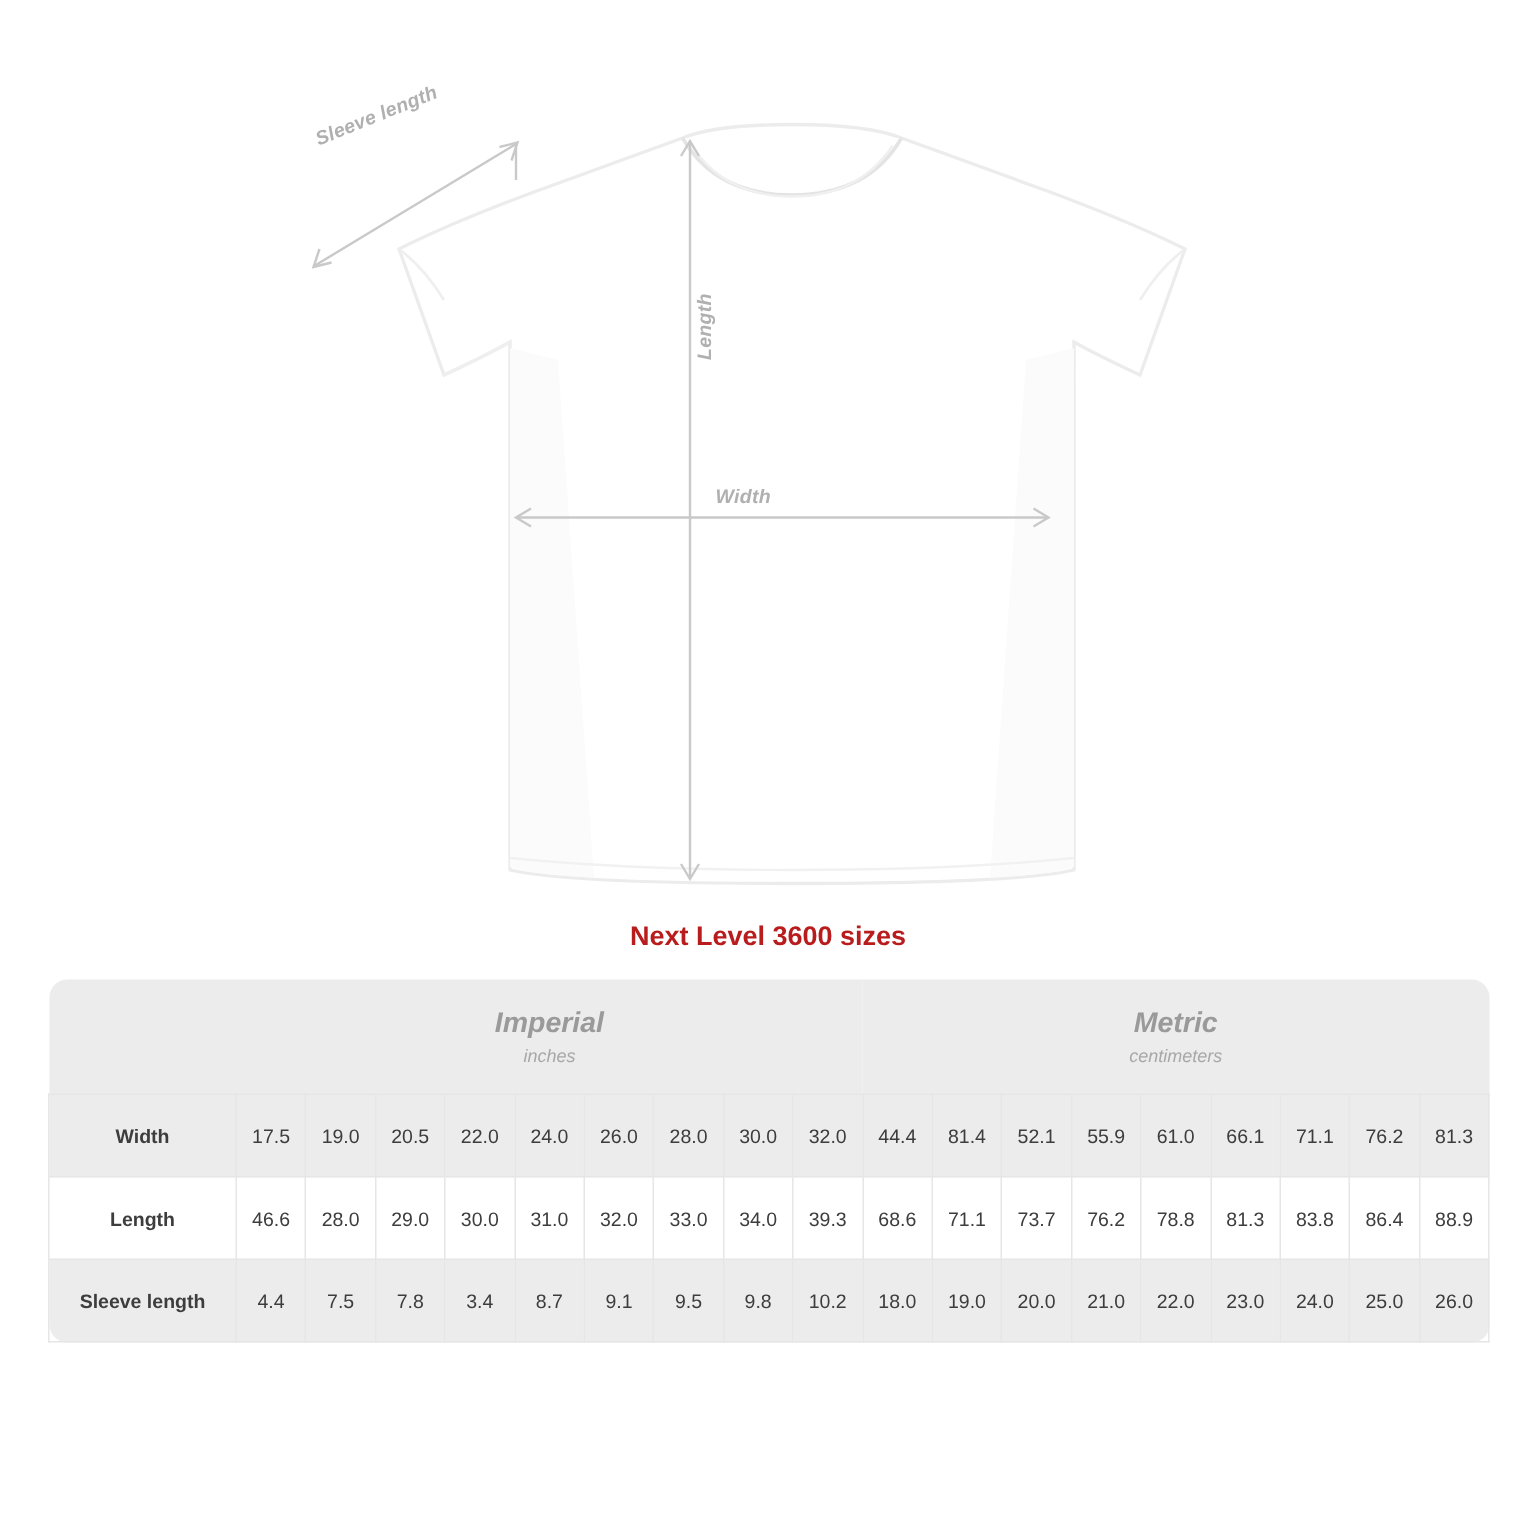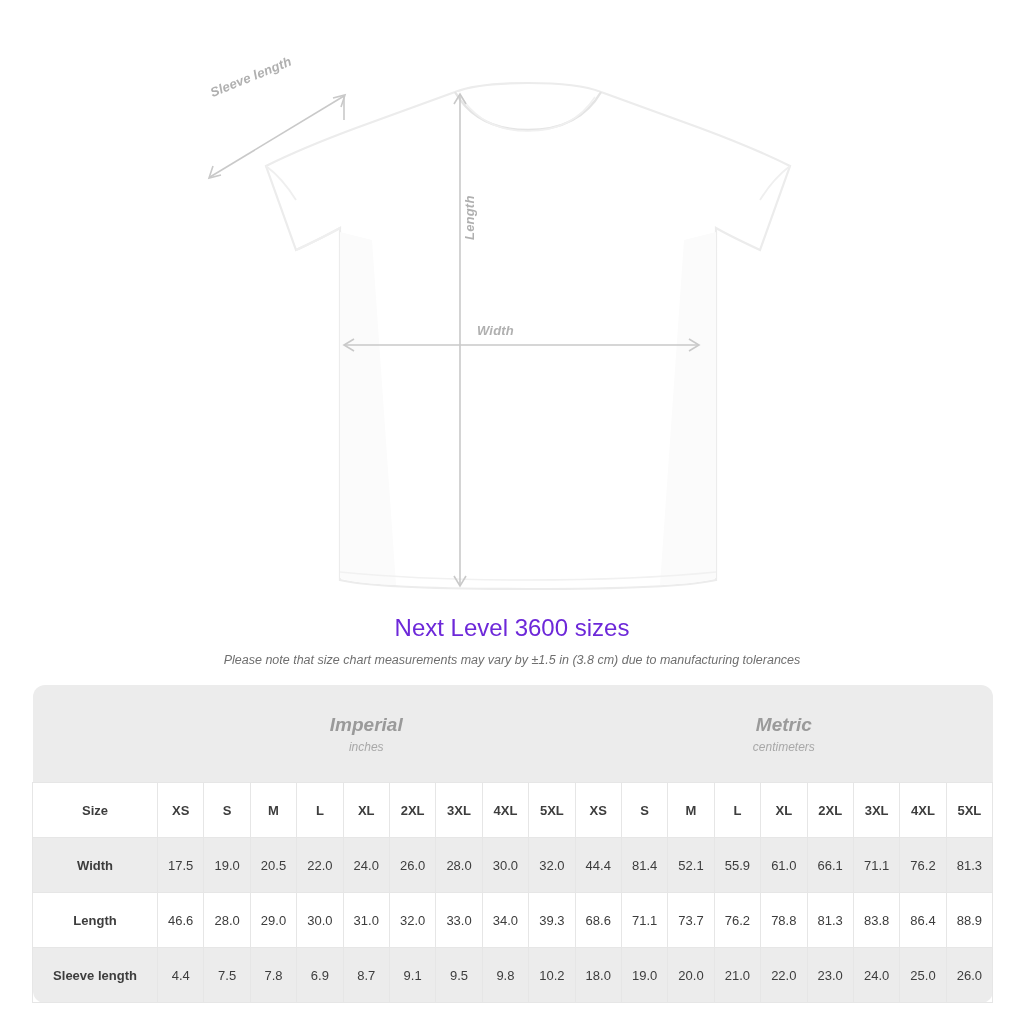--- a/index.html
+++ b/index.html
@@ -54,23 +54,23 @@
     left: 477px;
     top: 323px;
   }
 
   
   .title-block {
     text-align: center;
     margin-top: 14px;
   }
   .chart-title {
-    font-size: 24px;
-    font-weight: normal;
-    color: #6d28d9;
+    font-size: 18px;
+    font-weight: bold;
+    color: #b91c1c;
     margin: 0;
   }
   .chart-note {
     font-size: 12.5px;
     font-style: italic;
     color: #6f6f6f;
     margin-top: 11px;
   }
 
   
@@ -80,21 +80,21 @@
   }
   table.size-table {
     border-collapse: collapse;
     width: 100%;
     table-layout: fixed;
   }
   table.size-table tr.unit-head th {
     background: #ececec;
     border: none;
     padding: 0;
-    height: 97px;
+    height: 76px;
     vertical-align: middle;
   }
   .unit-head-cell-first {
     background: #ececec;
     border-top-left-radius: 12px;
     border-bottom-left-radius: 0;
   }
   .unit-title {
     font-size: 19px;
     font-weight: bold;
@@ -197,21 +197,20 @@
     </g>
   </svg>
 
   <div class="dim-label sleeve">Sleeve length</div>
   <div class="dim-label length">Length</div>
   <div class="dim-label width">Width</div>
 </div>
 
 <div class="title-block">
   <div class="chart-title">Next Level 3600 sizes</div>
-  <div class="chart-note">Please note that size chart measurements may vary by ±1.5 in (3.8 cm) due to manufacturing tolerances</div>
 </div>
 
 <div class="table-wrap">
   <table class="size-table">
     <colgroup>
       <col style="width:125px">
       <col span="18" style="width:46.4px">
     </colgroup>
     <tbody>
       <tr class="unit-head">
@@ -219,41 +218,20 @@
         <th class="no-border" colspan="9">
           <div class="unit-title">Imperial</div>
           <div class="unit-sub">inches</div>
         </th>
         <th class="no-border rounded-tr" colspan="9">
           <div class="unit-title">Metric</div>
           <div class="unit-sub">centimeters</div>
         </th>
       </tr>
 
-      <tr class="head-row row-plain">
-        <th class="col-label">Size</th>
-        <th>XS</th>
-        <th>S</th>
-        <th>M</th>
-        <th>L</th>
-        <th>XL</th>
-        <th>2XL</th>
-        <th>3XL</th>
-        <th>4XL</th>
-        <th>5XL</th>
-        <th>XS</th>
-        <th>S</th>
-        <th>M</th>
-        <th>L</th>
-        <th>XL</th>
-        <th>2XL</th>
-        <th>3XL</th>
-        <th>4XL</th>
-        <th>5XL</th>
-      </tr>
 
       <tr class="row-shade">
         <th class="col-label">Width</th>
         <td>17.5</td>
         <td>19.0</td>
         <td>20.5</td>
         <td>22.0</td>
         <td>24.0</td>
         <td>26.0</td>
         <td>28.0</td>
@@ -290,21 +268,21 @@
         <td>83.8</td>
         <td>86.4</td>
         <td>88.9</td>
       </tr>
 
       <tr class="row-shade">
         <th class="col-label rounded-bl">Sleeve length</th>
         <td>4.4</td>
         <td>7.5</td>
         <td>7.8</td>
-        <td>6.9</td>
+        <td>3.4</td>
         <td>8.7</td>
         <td>9.1</td>
         <td>9.5</td>
         <td>9.8</td>
         <td>10.2</td>
         <td>18.0</td>
         <td>19.0</td>
         <td>20.0</td>
         <td>21.0</td>
         <td>22.0</td>

